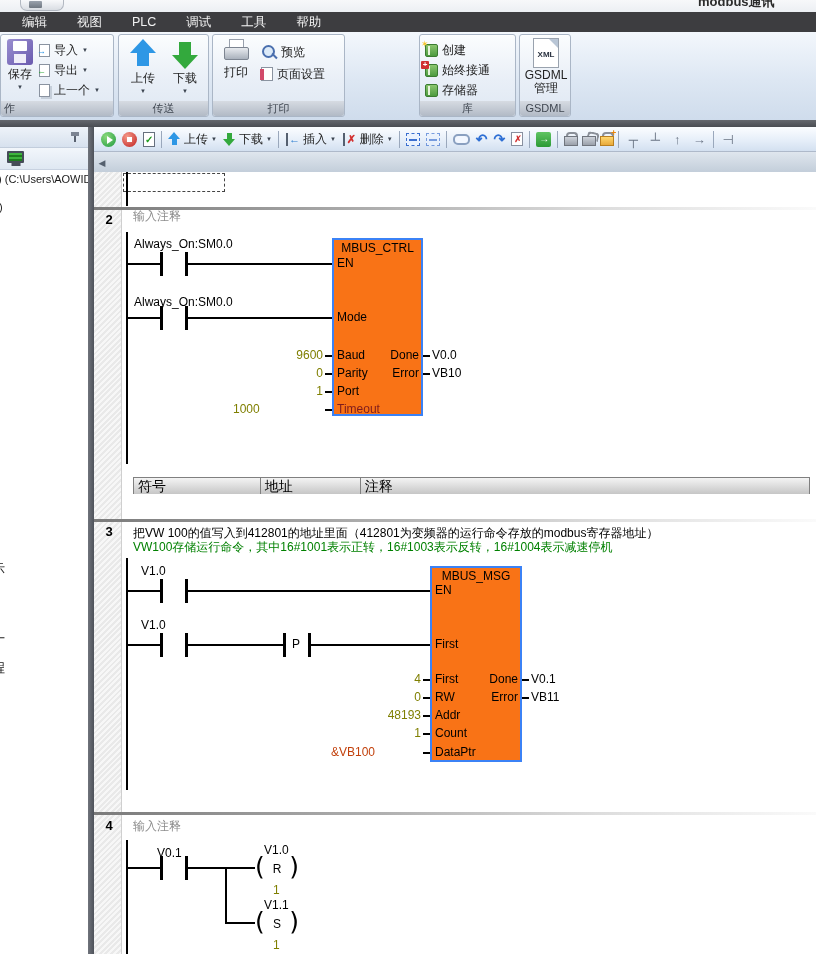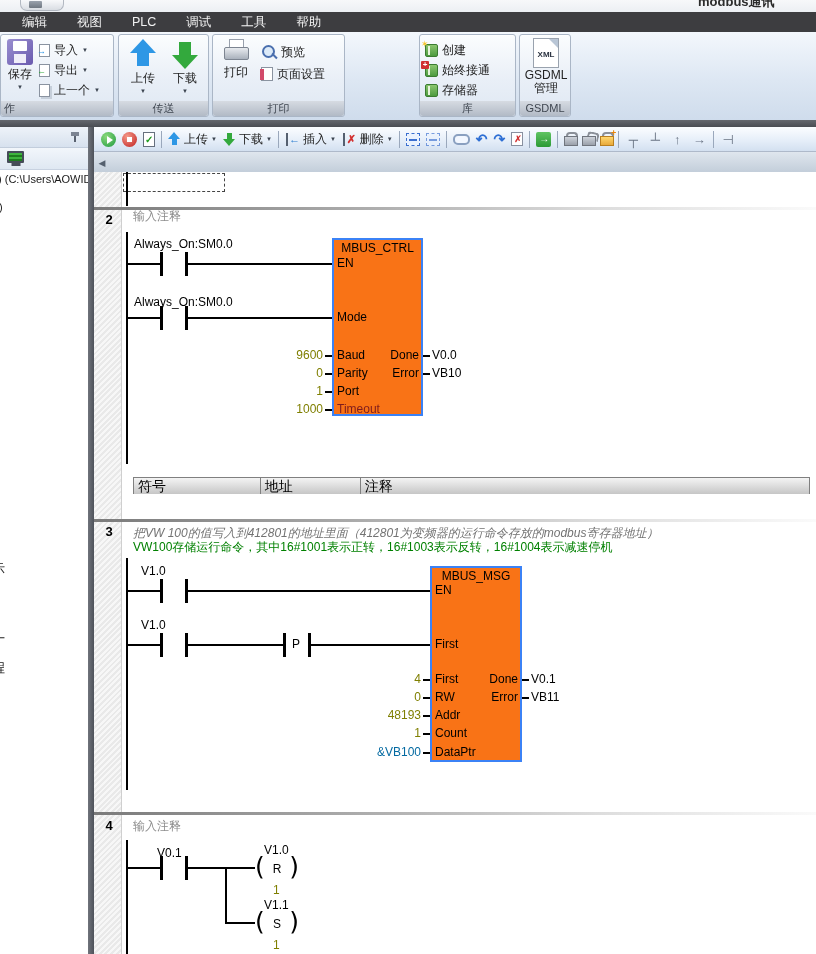--- a/index.html
+++ b/index.html
@@ -392,28 +392,28 @@
       <div class="ltxt" style="position: absolute; left: 243px; top: 231px; color: #7f1d1d;">Timeout</div>
       <div class="ltxt" style="position: absolute; left: 235px; top: 177px; width: 90px; text-align: right; color: rgb(0, 0, 0);">Done</div>
       <div class="ltxt" style="position: absolute; left: 235px; top: 195px; width: 90px; text-align: right; color: rgb(0, 0, 0);">Error</div>
       <div class="ln" style="position: absolute; left: 231px; top: 183px; width: 7px; height: 2px;"></div>
       <div class="ln" style="position: absolute; left: 231px; top: 201px; width: 7px; height: 2px;"></div>
       <div class="ln" style="position: absolute; left: 231px; top: 219px; width: 7px; height: 2px;"></div>
       <div class="ln" style="position: absolute; left: 231px; top: 237px; width: 7px; height: 2px;"></div>
       <div class="ltxt" style="position: absolute; left: 139px; top: 177px; width: 90px; text-align: right; color: rgb(127, 127, 0);">9600</div>
       <div class="ltxt" style="position: absolute; left: 139px; top: 195px; width: 90px; text-align: right; color: rgb(127, 127, 0);">0</div>
       <div class="ltxt" style="position: absolute; left: 139px; top: 213px; width: 90px; text-align: right; color: rgb(127, 127, 0);">1</div>
-      <div class="ltxt" style="position: absolute; left: 139px; top: 231px; width: 90px; text-align: right; color: rgb(127, 127, 0);">1000</div>
+      <div class="ltxt" style="position: absolute; left: 139px; top: 231px; width: 90px; color: rgb(127, 127, 0);">1000</div>
       <div class="ln" style="position: absolute; left: 329px; top: 183px; width: 7px; height: 2px;"></div>
       <div class="ln" style="position: absolute; left: 329px; top: 201px; width: 7px; height: 2px;"></div>
       <div class="ltxt" style="position: absolute; left: 338px; top: 177px; color: rgb(0, 0, 0);">V0.0</div>
       <div class="ltxt" style="position: absolute; left: 338px; top: 195px; color: rgb(0, 0, 0);">VB10</div>
       <div class="lsep" style="position: absolute; top: 347px;"></div>
       <div class="lnum" style="position: absolute; top: 352px;">3</div>
-      <div class="ltxt" style="position: absolute; left: 39px; top: 355px; color: #737373; font-style: italic;">把VW 100的值写入到412801的地址里面（412801为变频器的运行命令存放的modbus寄存器地址）</div>
+      <div class="ltxt" style="position: absolute; left: 39px; top: 355px; color: #000000;">把VW 100的值写入到412801的地址里面（412801为变频器的运行命令存放的modbus寄存器地址）</div>
       <div class="ltxt" style="position: absolute; left: 39px; top: 369px; color: rgb(0, 128, 0);">VW100存储运行命令，其中16#1001表示正转，16#1003表示反转，16#1004表示减速停机</div>
       <div class="ln" style="position: absolute; left: 32px; top: 386px; width: 2px; height: 232px;"></div>
       <div class="ltxt" style="position: absolute; left: 47px; top: 393px; color: rgb(0, 0, 0);">V1.0</div>
       <div class="ln" style="position: absolute; left: 33px; top: 418px; width: 34px; height: 2px;"></div>
       <div class="bar" style="position: absolute; left: 66px; top: 407px;"></div>
       <div class="bar" style="position: absolute; left: 91px; top: 407px;"></div>
       <div class="ln" style="position: absolute; left: 94px; top: 418px; width: 242px; height: 2px;"></div>
       <div class="ltxt" style="position: absolute; left: 47px; top: 447px; color: rgb(0, 0, 0);">V1.0</div>
       <div class="ln" style="position: absolute; left: 33px; top: 472px; width: 34px; height: 2px;"></div>
       <div class="bar" style="position: absolute; left: 66px; top: 461px;"></div>
@@ -437,21 +437,21 @@
       <div class="ltxt" style="position: absolute; left: 334px; top: 519px; width: 90px; text-align: right; color: rgb(0, 0, 0);">Error</div>
       <div class="ln" style="position: absolute; left: 329px; top: 507px; width: 7px; height: 2px;"></div>
       <div class="ln" style="position: absolute; left: 329px; top: 525px; width: 7px; height: 2px;"></div>
       <div class="ln" style="position: absolute; left: 329px; top: 543px; width: 7px; height: 2px;"></div>
       <div class="ln" style="position: absolute; left: 329px; top: 561px; width: 7px; height: 2px;"></div>
       <div class="ln" style="position: absolute; left: 329px; top: 580px; width: 7px; height: 2px;"></div>
       <div class="ltxt" style="position: absolute; left: 237px; top: 501px; width: 90px; text-align: right; color: rgb(127, 127, 0);">4</div>
       <div class="ltxt" style="position: absolute; left: 237px; top: 519px; width: 90px; text-align: right; color: rgb(127, 127, 0);">0</div>
       <div class="ltxt" style="position: absolute; left: 237px; top: 537px; width: 90px; text-align: right; color: rgb(127, 127, 0);">48193</div>
       <div class="ltxt" style="position: absolute; left: 237px; top: 555px; width: 90px; text-align: right; color: rgb(127, 127, 0);">1</div>
-      <div class="ltxt" style="position: absolute; left: 237px; top: 574px; width: 90px; text-align: right; color: #0369a1;">&amp;VB100</div>
+      <div class="ltxt" style="position: absolute; left: 237px; top: 574px; width: 90px; color: #c2410c;">&amp;VB100</div>
       <div class="ln" style="position: absolute; left: 428px; top: 507px; width: 7px; height: 2px;"></div>
       <div class="ln" style="position: absolute; left: 428px; top: 525px; width: 7px; height: 2px;"></div>
       <div class="ltxt" style="position: absolute; left: 437px; top: 501px; color: rgb(0, 0, 0);">V0.1</div>
       <div class="ltxt" style="position: absolute; left: 437px; top: 519px; color: rgb(0, 0, 0);">VB11</div>
       <div class="lsep" style="position: absolute; top: 640px;"></div>
       <div class="lnum" style="position: absolute; top: 646px;">4</div>
       <div class="ltxt" style="position: absolute; left: 39px; top: 648px; color: rgb(140, 140, 140);">输入注释</div>
       <div class="ln" style="position: absolute; left: 32px; top: 668px; width: 2px; height: 114px;"></div>
       <div class="ltxt" style="position: absolute; left: 63px; top: 675px; color: rgb(0, 0, 0);">V0.1</div>
       <div class="ln" style="position: absolute; left: 33px; top: 695px; width: 34px; height: 2px;"></div>

